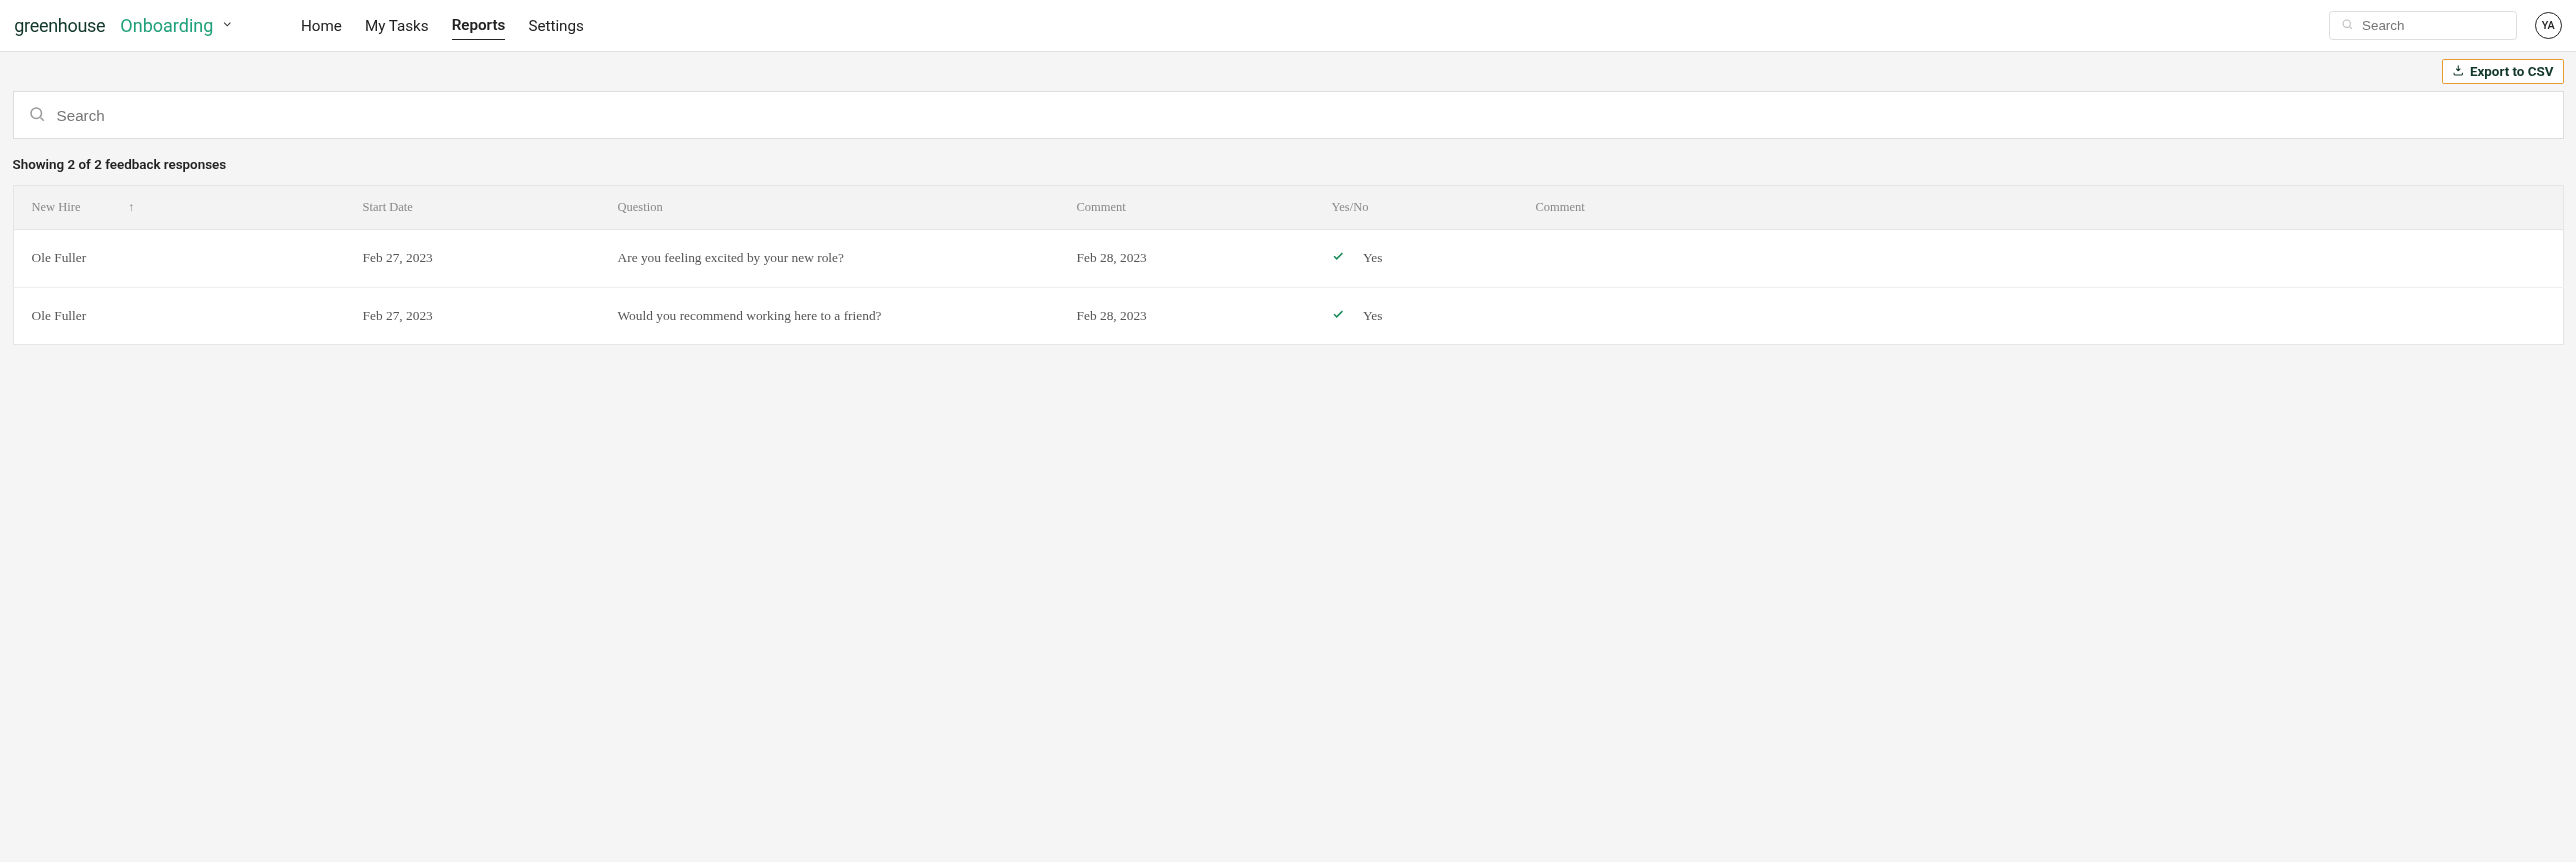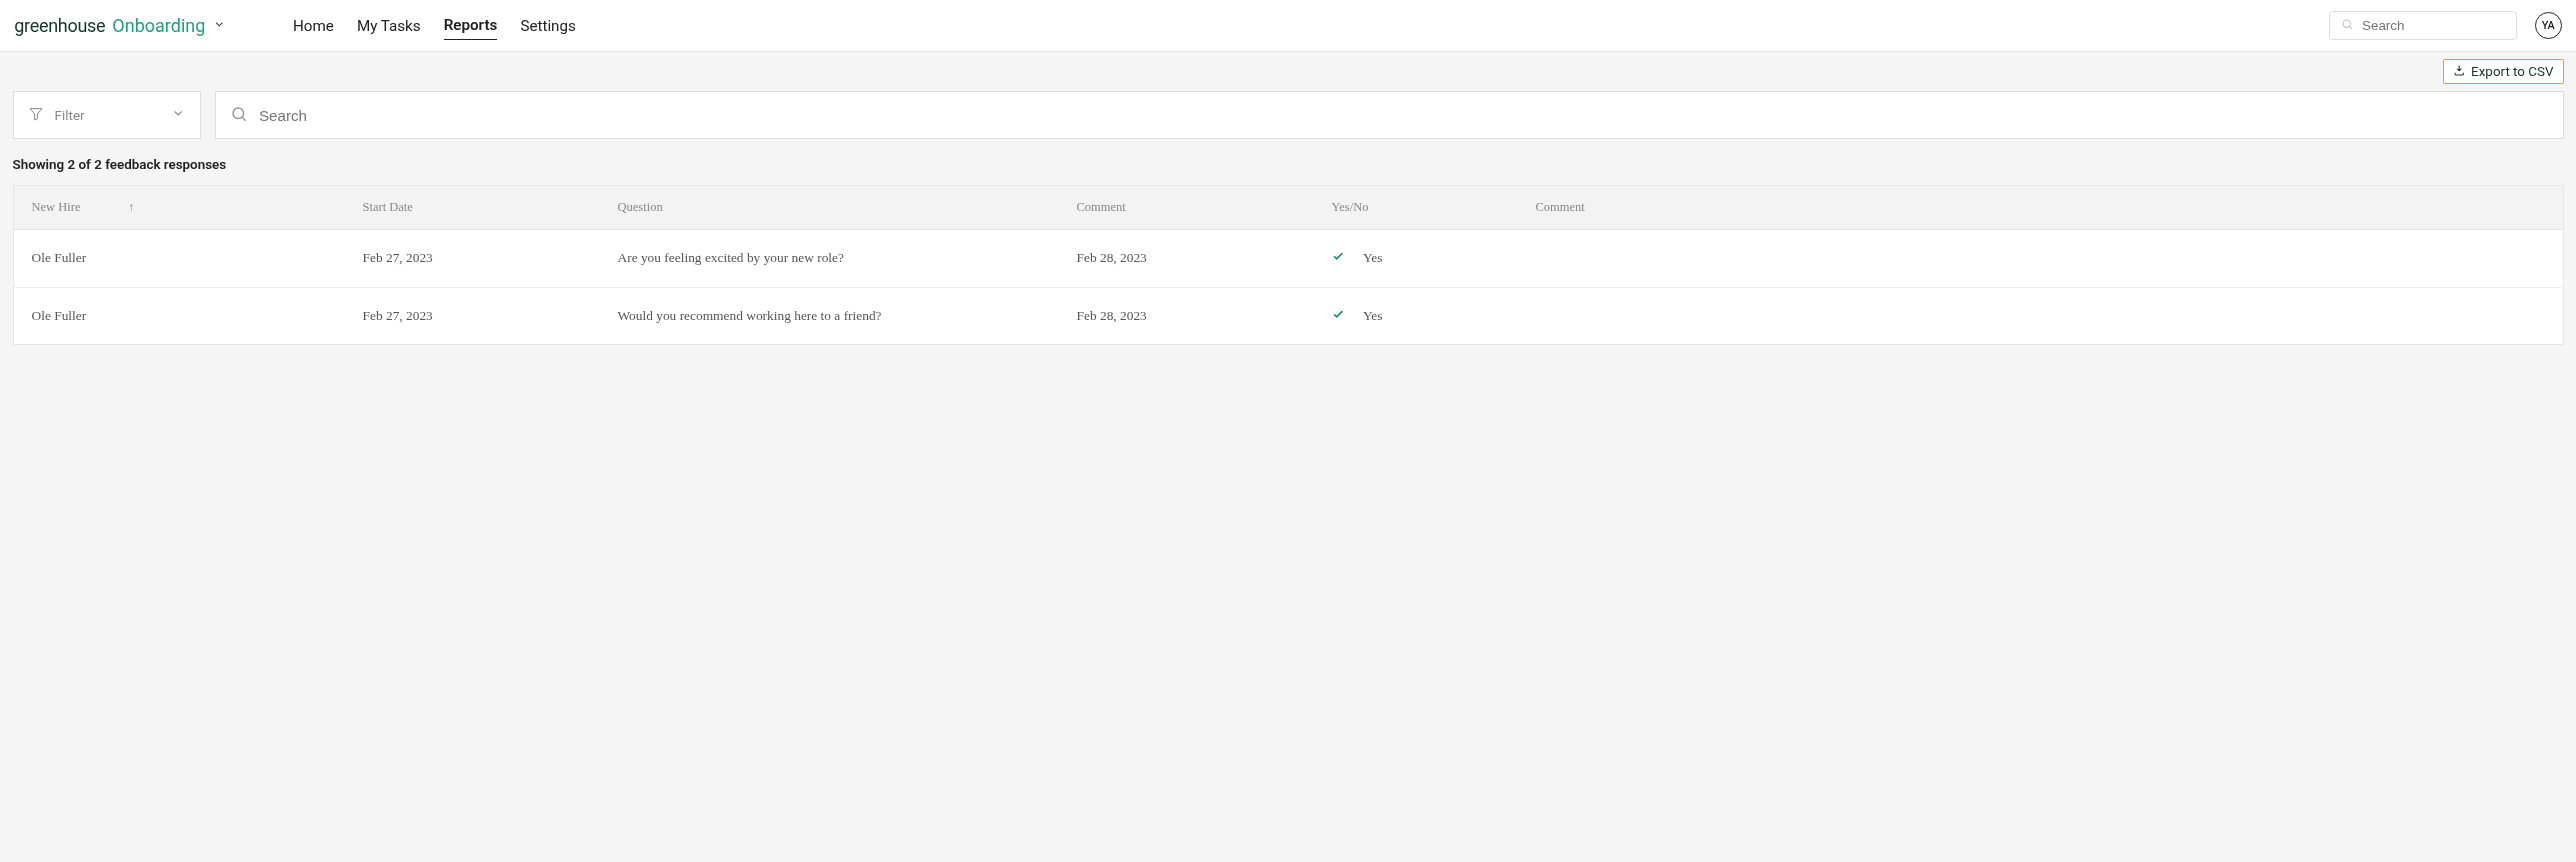--- a/index.html
+++ b/index.html
@@ -27,21 +27,21 @@
   .logo-greenhouse {
     color: #11362a;
     font-size: 18px;
     font-weight: 400;
     letter-spacing: -0.3px;
   }
   .logo-onboarding {
     color: #1fa07a;
     font-size: 18px;
     font-weight: 400;
-    margin-left: 7px;
+    margin-left: 15px;
   }
   .logo-chevron {
     margin-left: 7.2px;
     color: #333;
   }
   .nav {
     display: flex;
     gap: 23px;
     align-items: center;
     flex: 1;
@@ -106,21 +106,21 @@
   .export-row {
     display: flex;
     justify-content: flex-end;
     margin-bottom: 7.2px;
   }
   .export-btn {
     border: 1.8px solid #e79a2f;
     color: #11362a;
     padding: 3.6px 9px;
     font-size: 13.4px;
-    font-weight: 400;
+    font-weight: 700;
     display: flex;
     align-items: center;
     gap: 5.4px;
     cursor: pointer;
     background: #fff;
     border-radius: 1.8px;
   }
   .export-btn svg { fill: #11362a; }
 
   .filter-row {
@@ -242,35 +242,20 @@
       <span>
         <svg width="12.5" height="12.5" viewBox="0 0 24 24">
             <path d="M12 3v10m0 0l-4-4m4 4l4-4M4 17v2a2 2 0 002 2h12a2 2 0 002-2v-2" stroke="#11362a" stroke-width="2" fill="none"></path>
           </svg>
       </span>
       <span>Export to CSV</span>
     </div>
   </div>
 
   <div class="filter-row">
-    <div class="filter-box">
-      <span class="left">
-        <span>
-          <svg width="16" height="16" viewBox="0 0 24 24" fill="none" stroke="#888" stroke-width="1.5">
-              <polygon points="3 4 21 4 14 12 14 19 10 21 10 12 3 4"></polygon>
-            </svg>
-        </span>
-        <span>Filter</span>
-      </span>
-      <span>
-        <svg width="14.3" height="14.3" viewBox="0 0 24 24" fill="none" stroke="#888" stroke-width="2">
-            <polyline points="6 9 12 15 18 9"></polyline>
-          </svg>
-      </span>
-    </div>
     <div class="search-box">
       <span>
         <svg width="18" height="18" viewBox="0 0 24 24" fill="none" stroke="#999" stroke-width="2">
             <circle cx="11" cy="11" r="7"></circle>
             <line x1="21" y1="21" x2="16.65" y2="16.65"></line>
           </svg>
       </span>
       <input type="text" placeholder="Search" style="">
     </div>
   </div>

